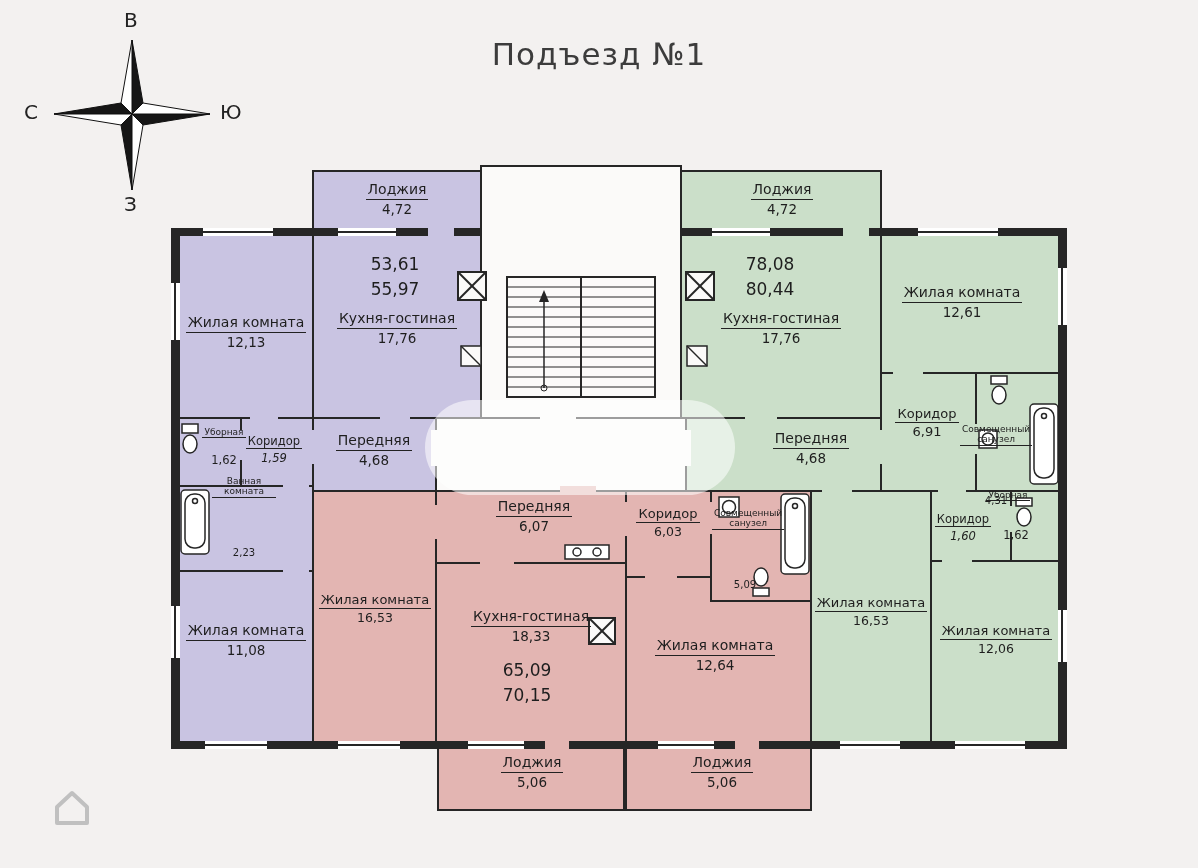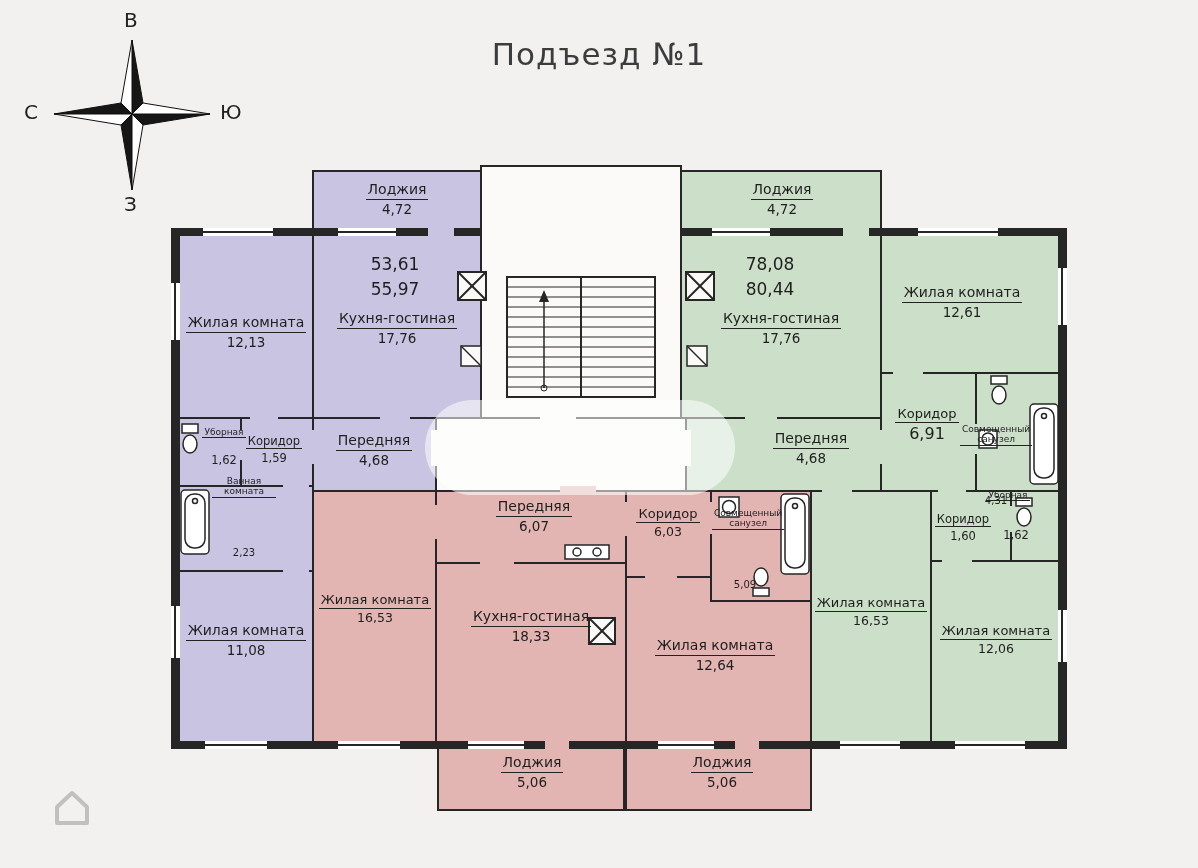--- a/index.html
+++ b/index.html
@@ -13,21 +13,21 @@
   .wall{position:absolute;background:#262626;}
   .winH{position:absolute;height:8px;background:#fff;}
   .winH::after{content:'';position:absolute;left:0;right:0;top:3px;height:2px;background:#262626;}
   .winV{position:absolute;width:9px;background:#fff;}
   .winV::after{content:'';position:absolute;top:0;bottom:0;left:3px;width:2px;background:#262626;}
   .gap{position:absolute;}
   .lbl{position:absolute;text-align:center;line-height:1.25;color:#1e1e1e;}
   .nm{display:inline-block;border-bottom:1px solid #222;font-size:14px;padding:0 2px;}
   .ar{font-size:13.5px;margin-top:1px;}
   .sm .nm{font-size:11.5px;}
-  .sm .ar{font-size:11.5px;}
+  .sm .ar{font-size:11.5px;font-style:italic;}
   .xs .nm{font-size:9px;line-height:1.15;}
   .xs .ar{font-size:10px;margin-top:48px;}
   .tot{position:absolute;text-align:center;font-size:17px;line-height:1.45;color:#1e1e1e;}
   .hdr-title{position:absolute;left:0;right:0;top:36px;text-align:center;font-size:31px;
              color:#3c3c3c;letter-spacing:1px;}
   .hdr-sub{position:absolute;left:0;right:0;top:92px;text-align:center;font-size:21px;color:#454545;}
   .compass{position:absolute;left:20px;top:8px;width:220px;height:210px;}
   .cl{position:absolute;font-size:20px;color:#222;}
   .overlay{position:absolute;left:0;top:0;pointer-events:none;}
   .blob{position:absolute;left:425px;top:400px;width:310px;height:95px;
@@ -247,21 +247,21 @@
   <div class="lbl" style="left:892px;top:282px;width:140px">
     <span class="nm">Жилая комната</span>
     <div class="ar">12,61</div>
   </div>
   <div class="lbl" style="left:752px;top:428px;width:118px">
     <span class="nm">Передняя</span>
     <div class="ar">4,68</div>
   </div>
   <div class="lbl" style="left:883px;top:403px;width:88px">
     <span class="nm" style="font-size:13px">Коридор</span>
-    <div class="ar" style="font-size:16px">6,91</div>
+    <div class="ar" style="font-size:13px">6,91</div>
   </div>
   <div class="lbl xs" style="left:960px;top:424px;width:72px">
     <span class="nm">Совмещенный санузел</span>
     <div class="ar">4,31</div>
   </div>
   <div class="lbl xs" style="left:980px;top:483px;width:56px">
     <span class="nm">Уборная</span>
   </div>
   <div class="lbl" style="left:994px;top:527px;width:44px">
     <div class="ar" style="font-size:11.5px">1,62</div>
@@ -291,20 +291,24 @@
     <span class="nm">Совмещенный санузел</span>
     <div class="ar">5,09</div>
   </div>
   <div class="lbl" style="left:316px;top:589px;width:118px">
     <span class="nm" style="font-size:13px">Жилая комната</span>
     <div class="ar" style="font-size:12.5px">16,53</div>
   </div>
   <div class="lbl" style="left:440px;top:606px;width:182px">
     <span class="nm">Кухня-гостиная</span>
     <div class="ar">18,33</div>
+  </div>
+  <div class="tot" style="left:462px;top:658px;width:130px">
+    <div>65,09</div>
+    <div>70,15</div>
   </div>
   <div class="lbl" style="left:642px;top:635px;width:146px">
     <span class="nm">Жилая комната</span>
     <div class="ar">12,64</div>
   </div>
   <div class="lbl" style="left:467px;top:752px;width:130px">
     <span class="nm">Лоджия</span>
     <div class="ar">5,06</div>
   </div>
   <div class="lbl" style="left:657px;top:752px;width:130px">

